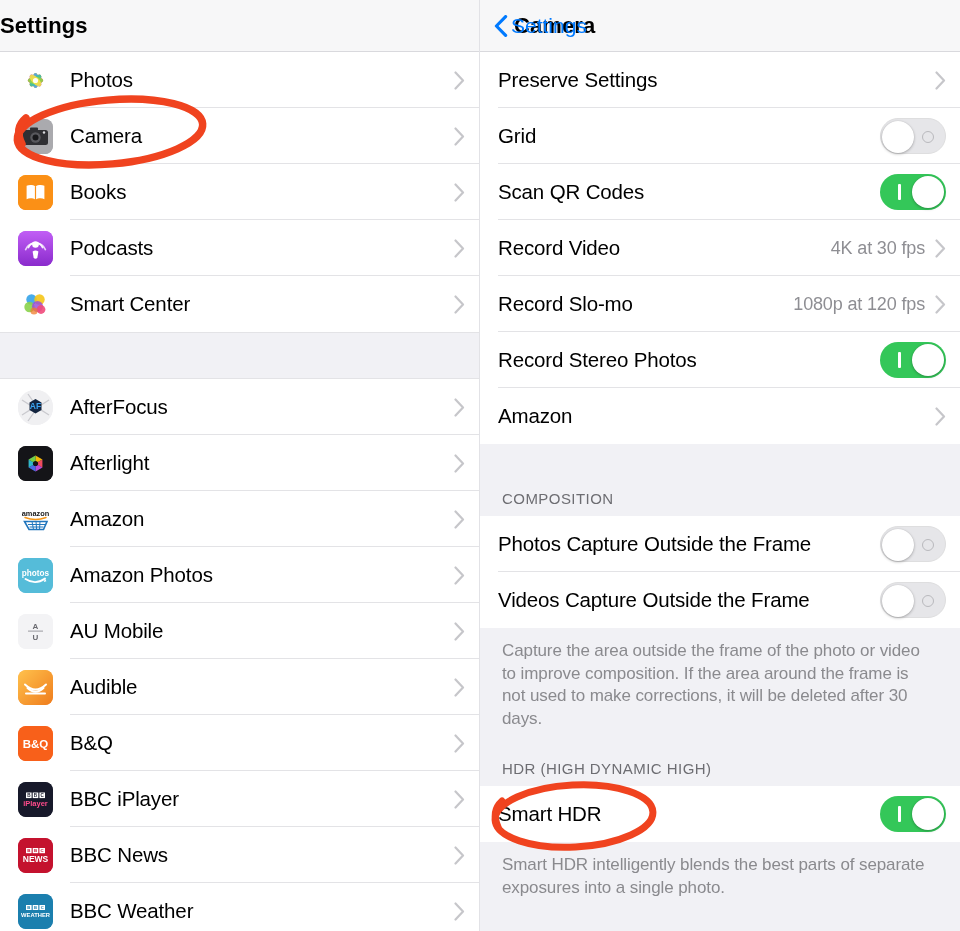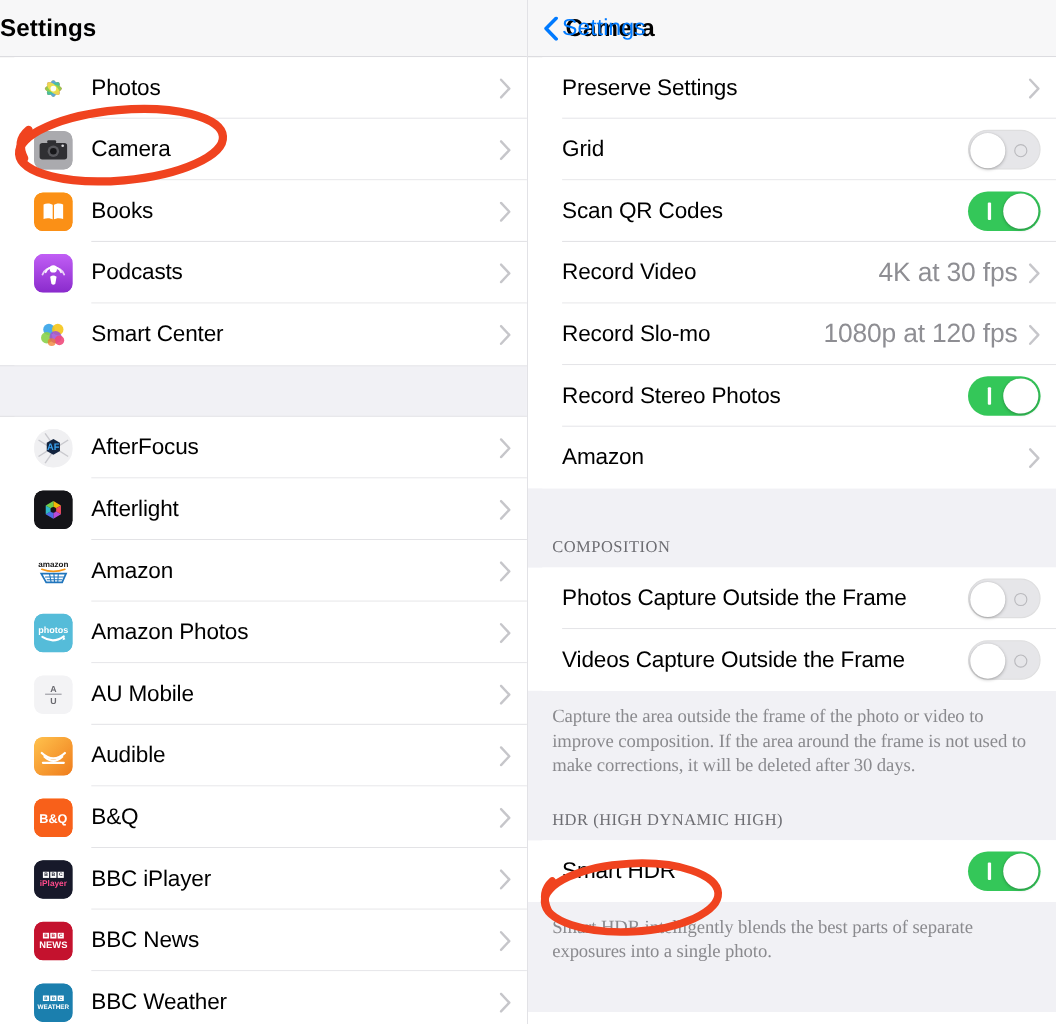--- a/index.html
+++ b/index.html
@@ -27,59 +27,59 @@
   .nav-back {
     position: absolute; left: 14px; top: 0; height: 52px;
     display: flex; align-items: center; gap: 3px;
     color: #007aff; cursor: pointer;
   }
   .nav-back .chev-left { display:block; width: 14px; height: 22px; }
   .nav-back-label { font-size: 21px; color: #007aff; }
   .navbar.right .nav-title { margin-left: 34px; }
 
   
-  .list { background: #fff; margin-left: 13px; }
+  .list { background: #fff; }
   .row {
     position: relative;
     display: flex; align-items: center;
     height: 56px;
     padding-left: 18px; padding-right: 14px;
     background: #fff;
   }
   .row .sep {
     position: absolute; left: 0; right: 0; bottom: 0;
     height: 1px; background: #e3e3e6;
   }
   .row.inset .sep { left: 70px; }
   .row.inset-text .sep { left: 18px; }
   .row-label {
     font-size: 20.5px; color: #000; flex: 1 1 auto;
     white-space: nowrap; letter-spacing: -.15px;
   }
   .row-value {
-    font-size: 24px; color: #8e8e93; margin-right: 10px;
+    font-size: 18px; color: #8e8e93; margin-right: 10px;
     white-space: nowrap; letter-spacing: -.15px;
   }
   .app-icon {
     width: 35px; height: 35px; margin-right: 17px;
     border-radius: 8px; flex: 0 0 auto;
     position: relative; overflow: hidden;
     display: flex; align-items: center; justify-content: center;
     font-size: 9px; font-weight: bold; color: #fff; text-align: center;
     line-height: 1;
   }
   .chev {
     width: 11px; height: 19px; flex: 0 0 auto; opacity: .95;
   }
 
   
   .gap { background: #f1f1f5; border-top: 1px solid #e3e3e6; border-bottom: 1px solid #e3e3e6; }
 
   
-  .group-block { background: #f1f1f5; font-family: Liberation Serif, serif; }
+  .group-block { background: #f1f1f5; }
   .group-header {
     font-size: 15px; color: #6d6d72; letter-spacing: .45px;
     padding: 0 0 9px 22px;
   }
   .group-footer {
     font-size: 17px; color: #8a8a8e; line-height: 1.33;
     padding: 12px 26px 14px 22px; letter-spacing: -.1px;
   }
 
   

